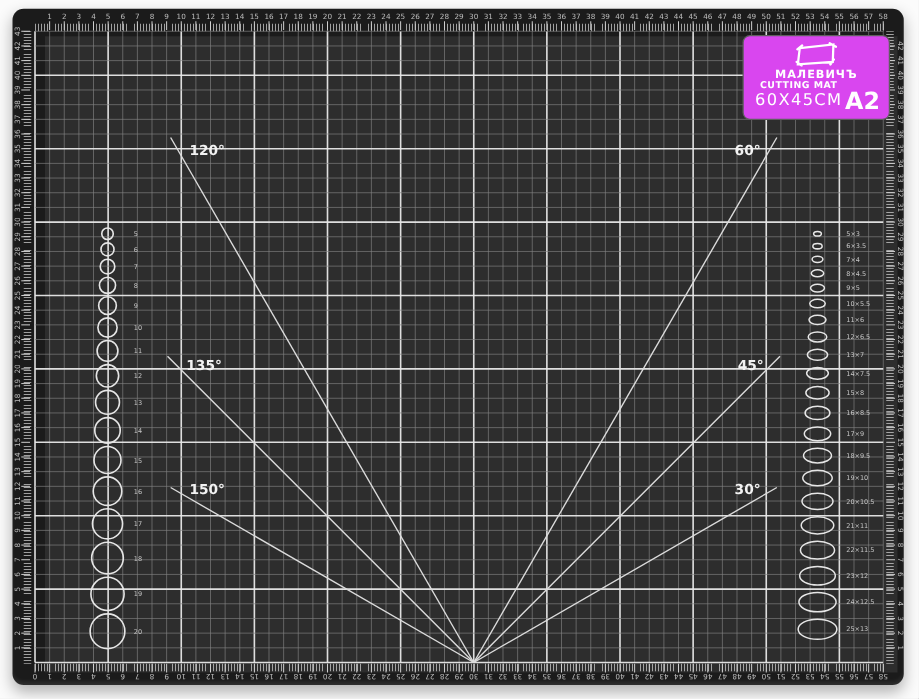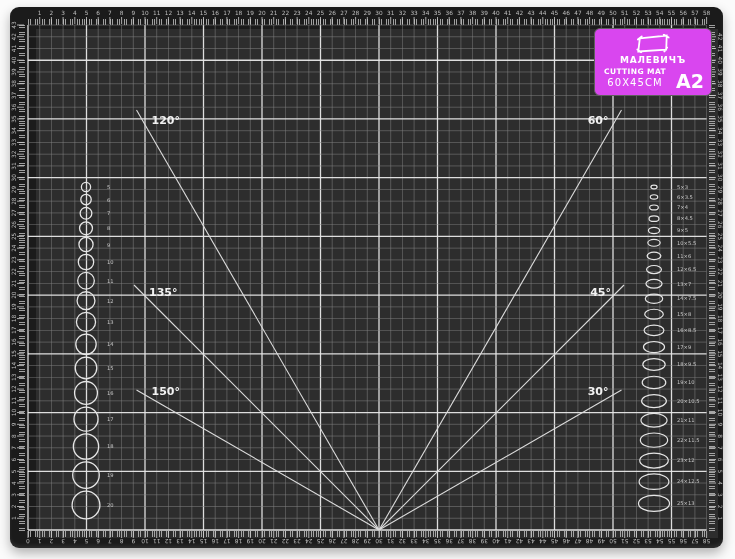--- a/index.html
+++ b/index.html
@@ -12,21 +12,21 @@
   .comb-h{background:repeating-linear-gradient(90deg, rgba(205,205,205,.75) 0 .7px, transparent .7px 2.34px);}
   .comb-v{background:repeating-linear-gradient(0deg, rgba(205,205,205,.75) 0 .7px, transparent .7px 2.34px);}
   svg.overlay{position:absolute;left:0;top:0;z-index:3;}
   .plate{position:absolute;left:594px;top:28px;width:118px;height:68px;background:#d946ef;
          border:1px solid #5f5f5f;border-radius:6px;z-index:5;color:#fff;box-sizing:border-box;}
   .plate .logo{position:absolute;left:50%;top:5px;transform:translateX(-50%) rotate(-2deg);}
   .plate .brand{position:absolute;left:0;right:0;top:26px;text-align:center;font-size:9px;
                 font-weight:bold;letter-spacing:.8px;}
   .plate .row{position:absolute;left:9px;right:7px;bottom:6px;display:flex;align-items:flex-end;justify-content:space-between;text-align:center;}
   .plate .product{font-size:7.5px;font-weight:bold;letter-spacing:.4px;line-height:1.25;}
-  .plate .dims{font-size:10px;letter-spacing:1.1px;line-height:1.25;}
+  .plate .dims{font-size:13px;letter-spacing:1.1px;line-height:1.25;}
   .plate .fmt{font-size:19px;font-weight:bold;line-height:.85;}
 </style>
 </head>
 <body>
 
 <div class="stage">
   <div class="mat">
     <div class="surface"></div>
 
     <div class="comb comb-h" style="left:18px;top:12px;width:679px;height:6px;"></div>

